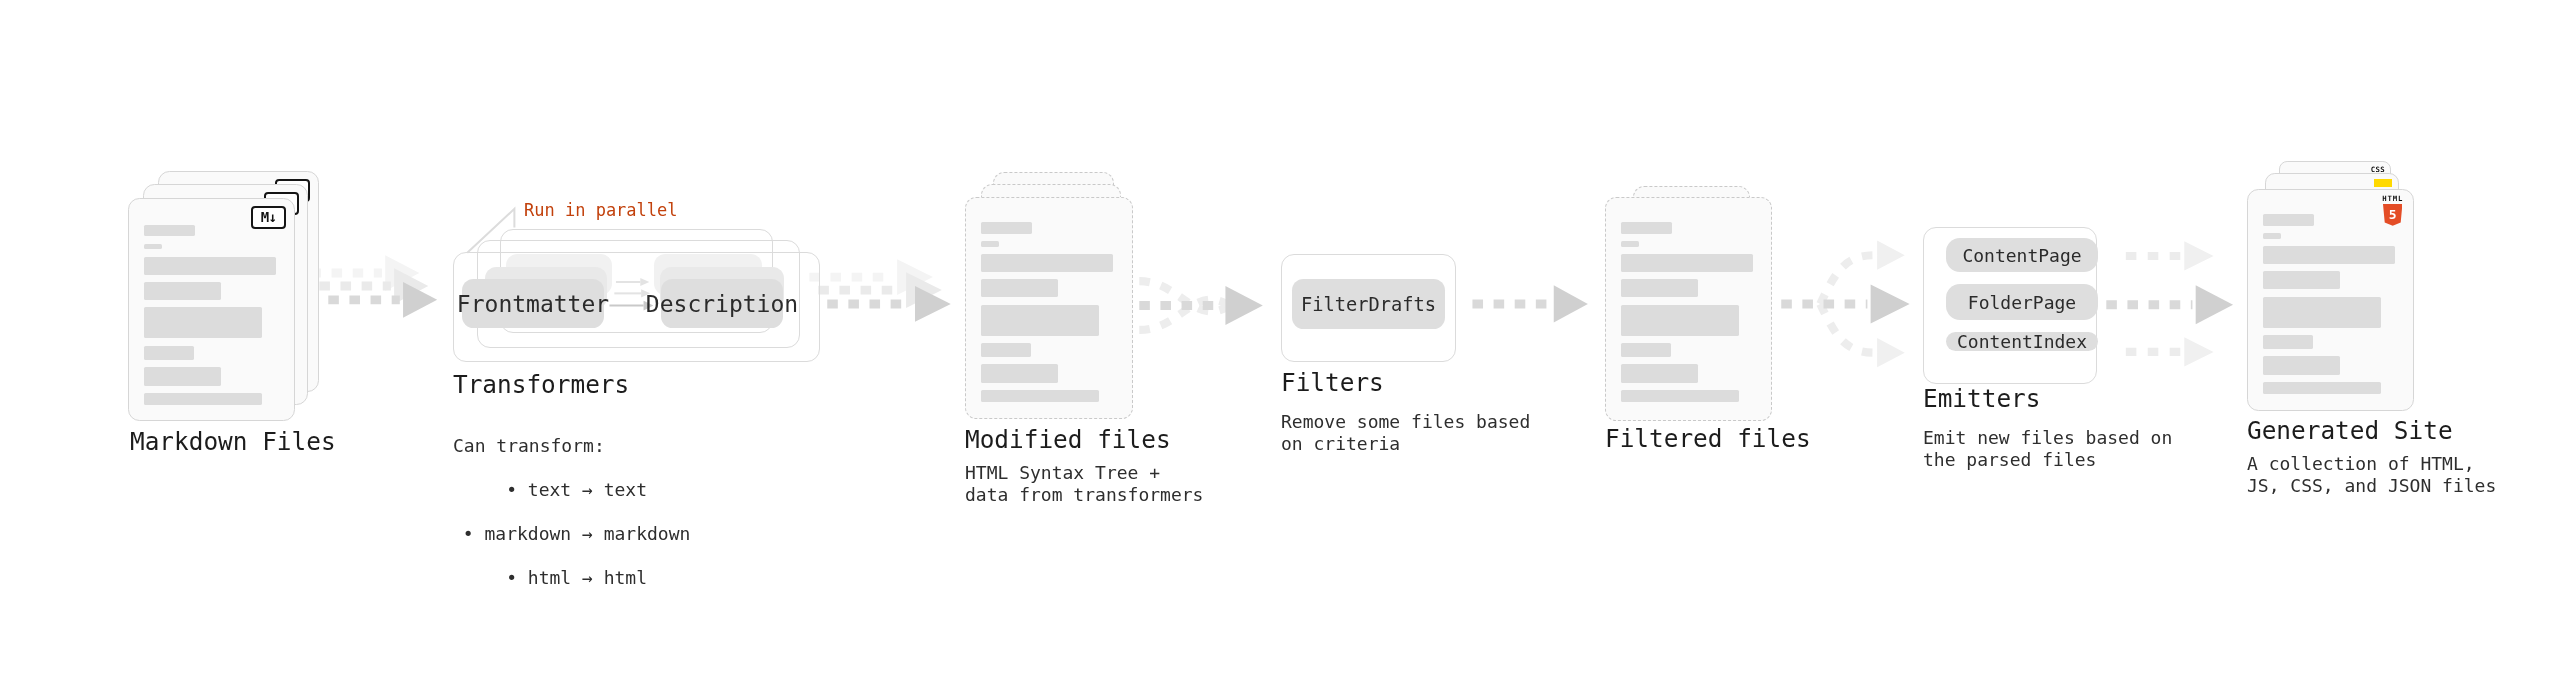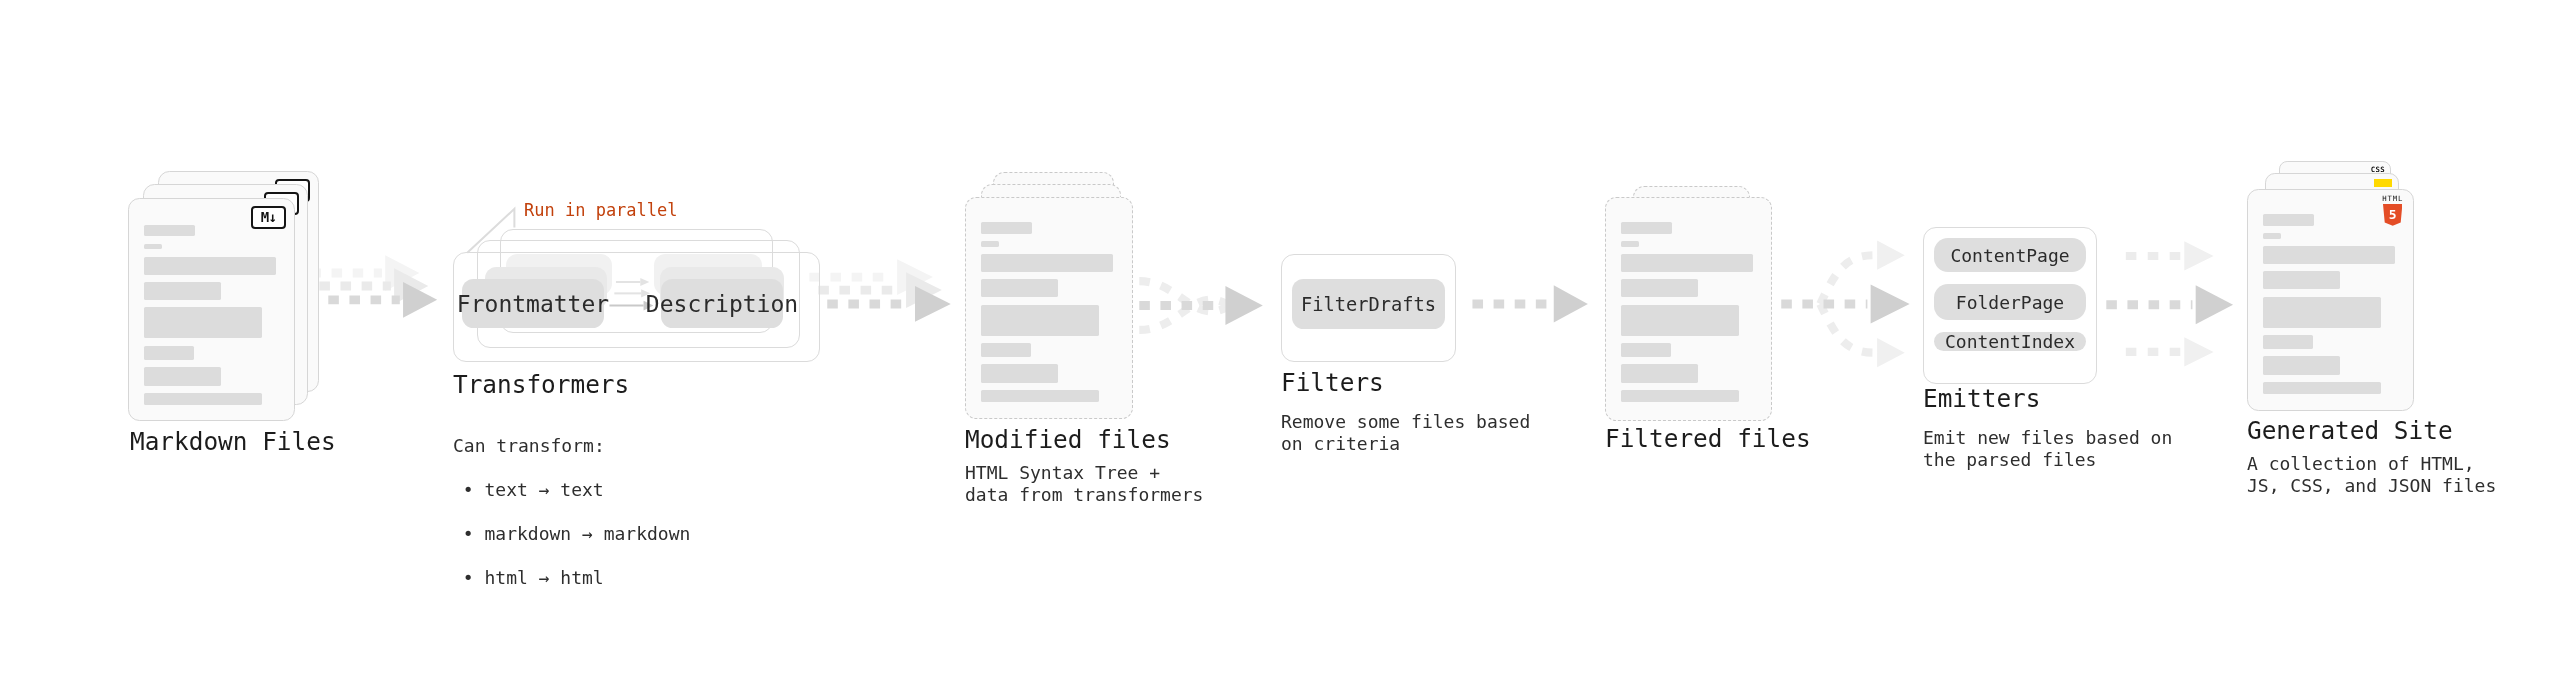--- a/index.html
+++ b/index.html
@@ -22,36 +22,36 @@
   .bar.a{width:132px;height:18px;}
   .bar.b{width:77px;height:18px;}
   .bar.c{width:118px;height:31px;}
   .bar.d{width:50px;height:14px;}
   .bar.e{width:77px;height:18.7px;}
   .bar.f{width:118px;height:12.2px;}
 
   .obox{position:absolute;border:1.6px solid #dbdbdb;border-radius:13px;background:transparent;}
   .pill{position:absolute;background:#dedede;border-radius:11.4px;display:flex;align-items:center;
     justify-content:center;font-size:23px;color:#2b2b2b;}
-  .pill.small{font-size:18px;border-radius:14px;}
+  .pill.small{font-size:18px;border-radius:14px;margin-left:12px;}
   .ghost{position:absolute;border-radius:11.4px;}
   .g1{background:#e9e9e9;}
   .g2{background:#f1f1f1;}
 
   .heading{position:absolute;font-size:24.4px;line-height:29px;color:#1c1c1c;font-weight:500;white-space:nowrap;}
   .caption{position:absolute;font-size:18px;line-height:22px;color:#2e2e2e;white-space:pre-line;}
-  .caption .bullet{padding-left:9.8px;}
+  .caption .bullet{padding-left:9.8px;text-align:center;}
   .annotation{position:absolute;font-size:17px;color:#c2410c;white-space:nowrap;}
 
   .css-badge{position:absolute;top:4.1px;right:4.9px;text-align:right;}
   .css-word{font-size:7.3px;font-weight:bold;color:#111;line-height:7.3px;letter-spacing:0.4px;}
   .css-bar{width:17px;height:2.8px;background:#2b5fe3;margin-top:0.8px;}
   .js-badge{position:absolute;top:4.9px;right:5.7px;width:18px;height:8.1px;background:#ffd900;}
   .html5-badge{position:absolute;top:4.9px;right:9.8px;width:21px;text-align:center;}
-  .html5-word{font-size:7.3px;font-weight:normal;color:#111;line-height:8.1px;letter-spacing:0.8px;}
+  .html5-word{font-size:7.3px;font-weight:bold;color:#111;line-height:8.1px;letter-spacing:0.8px;}
   .html5-shield{width:19.5px;height:22px;margin:0.8px auto 0;background:#e44d26;color:#ffffff;
     font-size:13px;font-weight:bold;display:flex;align-items:center;justify-content:center;
     clip-path:polygon(0 0,100% 0,91% 85%,50% 100%,9% 85%);}
 </style>
 </head>
 <body>
 
 <div class="canvas">
 
   <svg class="overlay" viewBox="0 0 3170 838" xmlns="http://www.w3.org/2000/svg">

